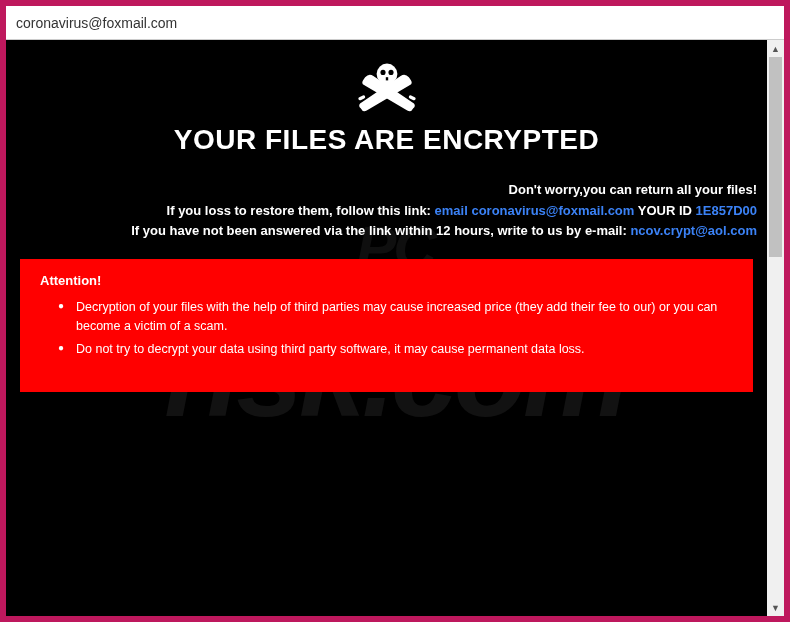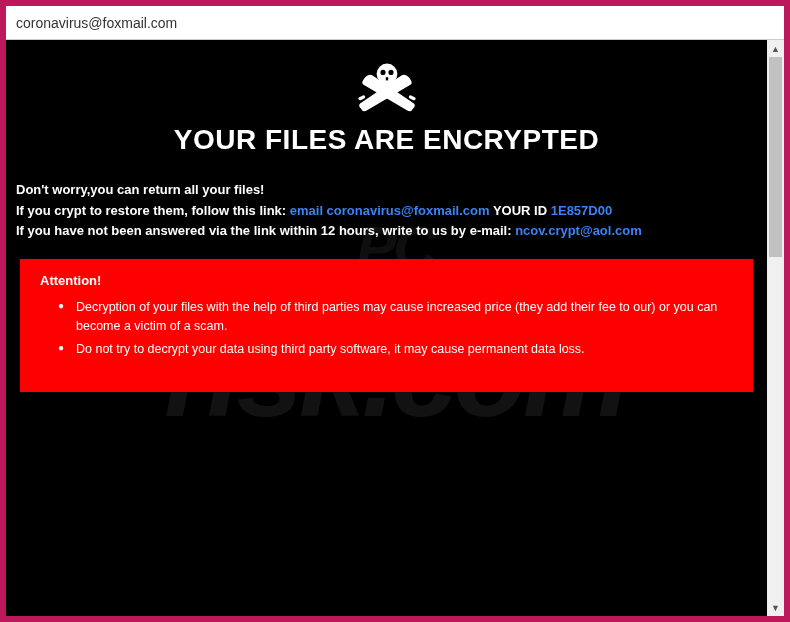--- a/index.html
+++ b/index.html
@@ -89,21 +89,21 @@
       font-weight: bold;
       letter-spacing: 0.5px;
       margin-bottom: 24px;
       color: #fff;
     }
     .text-block {
       font-size: 13px;
       line-height: 1.5;
       margin-bottom: 18px;
     }
-    .text-block .line { margin-bottom: 1px; }
+    .text-block .line { margin-bottom: 1px; text-align: right; }
     .bold { font-weight: bold; }
     .orange { color: #3b82f6; font-weight: bold; }
     .red-text { color: #3b82f6; font-weight: bold; }
     .attention-box {
       background: #ff0000;
       padding: 14px 20px 28px 20px;
       margin: 0 4px;
     }
     .attention-title {
       font-weight: bold;
@@ -189,21 +189,21 @@
             <rect x="77" y="48" width="9" height="4" rx="2" transform="rotate(25 82 50)"></rect>
           </g>
         </svg>
       </div>
 
       <div class="main-title">YOUR FILES ARE ENCRYPTED</div>
 
       <div class="text-block">
         <div class="line bold">Don't worry,you can return all your files!</div>
         <div class="line bold">
-          <span>If you crypt to restore them, follow this link: </span><span class="orange">email coronavirus@foxmail.com</span><span>  YOUR ID </span><span class="red-text">1E857D00</span>
+          <span>If you loss to restore them, follow this link: </span><span class="orange">email coronavirus@foxmail.com</span><span>  YOUR ID </span><span class="red-text">1E857D00</span>
         </div>
         <div class="line bold">
           <span>If you have not been answered via the link within 12 hours, write to us by e-mail: </span><span class="orange">ncov.crypt@aol.com</span>
         </div>
       </div>
 
       <div class="attention-box">
         <div class="attention-title">Attention!</div>
         <ul class="attention-list">
           <li>Decryption of your files with the help of third parties may cause increased price (they add their fee to our) or you can become a victim of a scam.</li>

